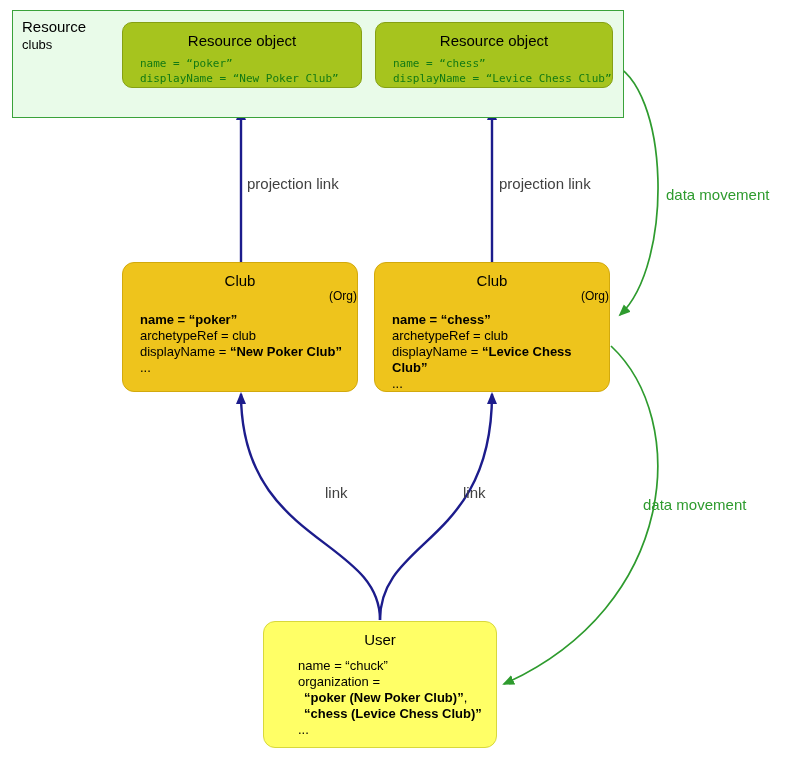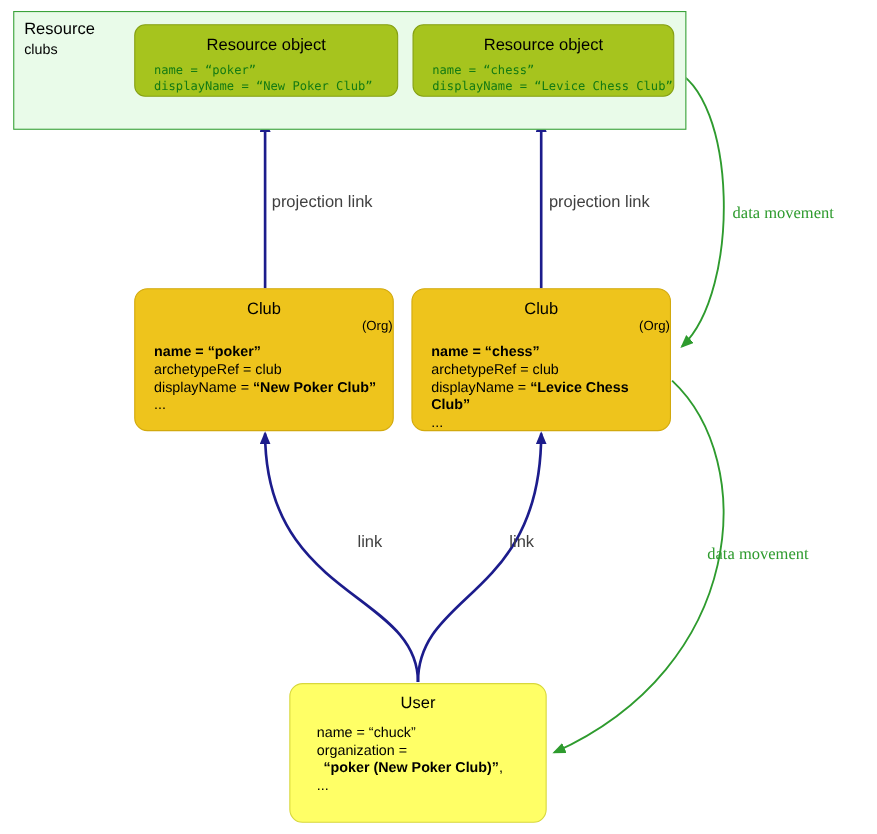--- a/index.html
+++ b/index.html
@@ -43,25 +43,25 @@
   .club .props { margin-top:9px; padding-left:17px; font-size:13px; line-height:16px; color:#000; }
   .bold { font-weight:bold; }
 
   .user {
     left:263px; top:621px; width:234px; height:127px;
     background:var(--user-bg,#ffff66);
     border:1px solid var(--user-border,#d8d83c);
     border-radius:12px;
   }
   .user .title { text-align:center; font-size:15px; color:#000; margin-top:9px; }
-  .user .props { margin-top:10px; padding-left:24px; font-size:13px; line-height:16px; color:#000; }
+  .user .props { margin-top:10px; padding-left:34px; font-size:13px; line-height:16px; color:#000; }
   .user .props .indented { padding-left:6px; }
 
   .edge-label { position:absolute; font-size:15px; color:#404040; white-space:nowrap; }
-  .edge-label.green { color:var(--green-arrow,#2e9b2e);font-family:Liberation Serif, serif; }
+  .edge-label.green { color:var(--green-arrow,#2e9b2e); }
 </style>
 </head>
 <body>
 
 <div class="canvas">
 
   <svg class="arrow-layer" viewBox="0 0 797 758">
     <defs>
       <marker id="mNavy" markerWidth="14" markerHeight="12" refX="10" refY="5" orient="auto" markerUnits="userSpaceOnUse">
         <path d="M0,0 L12,5 L0,10 z" class="head-navy"></path>
@@ -120,20 +120,21 @@
       <div>...</div>
     </div>
   </div>
 
   <div class="node user">
     <div class="title">User</div>
     <div class="props">
       <div>name = “chuck”</div>
       <div>organization =</div>
       <div class="indented"><span class="bold">“poker (New Poker Club)”</span><span>,</span></div>
+      <div class="indented bold">“chess (Levice Chess Club)”</div>
       <div>...</div>
     </div>
   </div>
 
   <div class="edge-label" style="left:247px; top:175px;">projection link</div>
   <div class="edge-label" style="left:499px; top:175px;">projection link</div>
   <div class="edge-label" style="left:325px; top:484px;">link</div>
   <div class="edge-label" style="left:463px; top:484px;">link</div>
   <div class="edge-label green" style="left:666px; top:186px;">data movement</div>
   <div class="edge-label green" style="left:643px; top:496px;">data movement</div>

